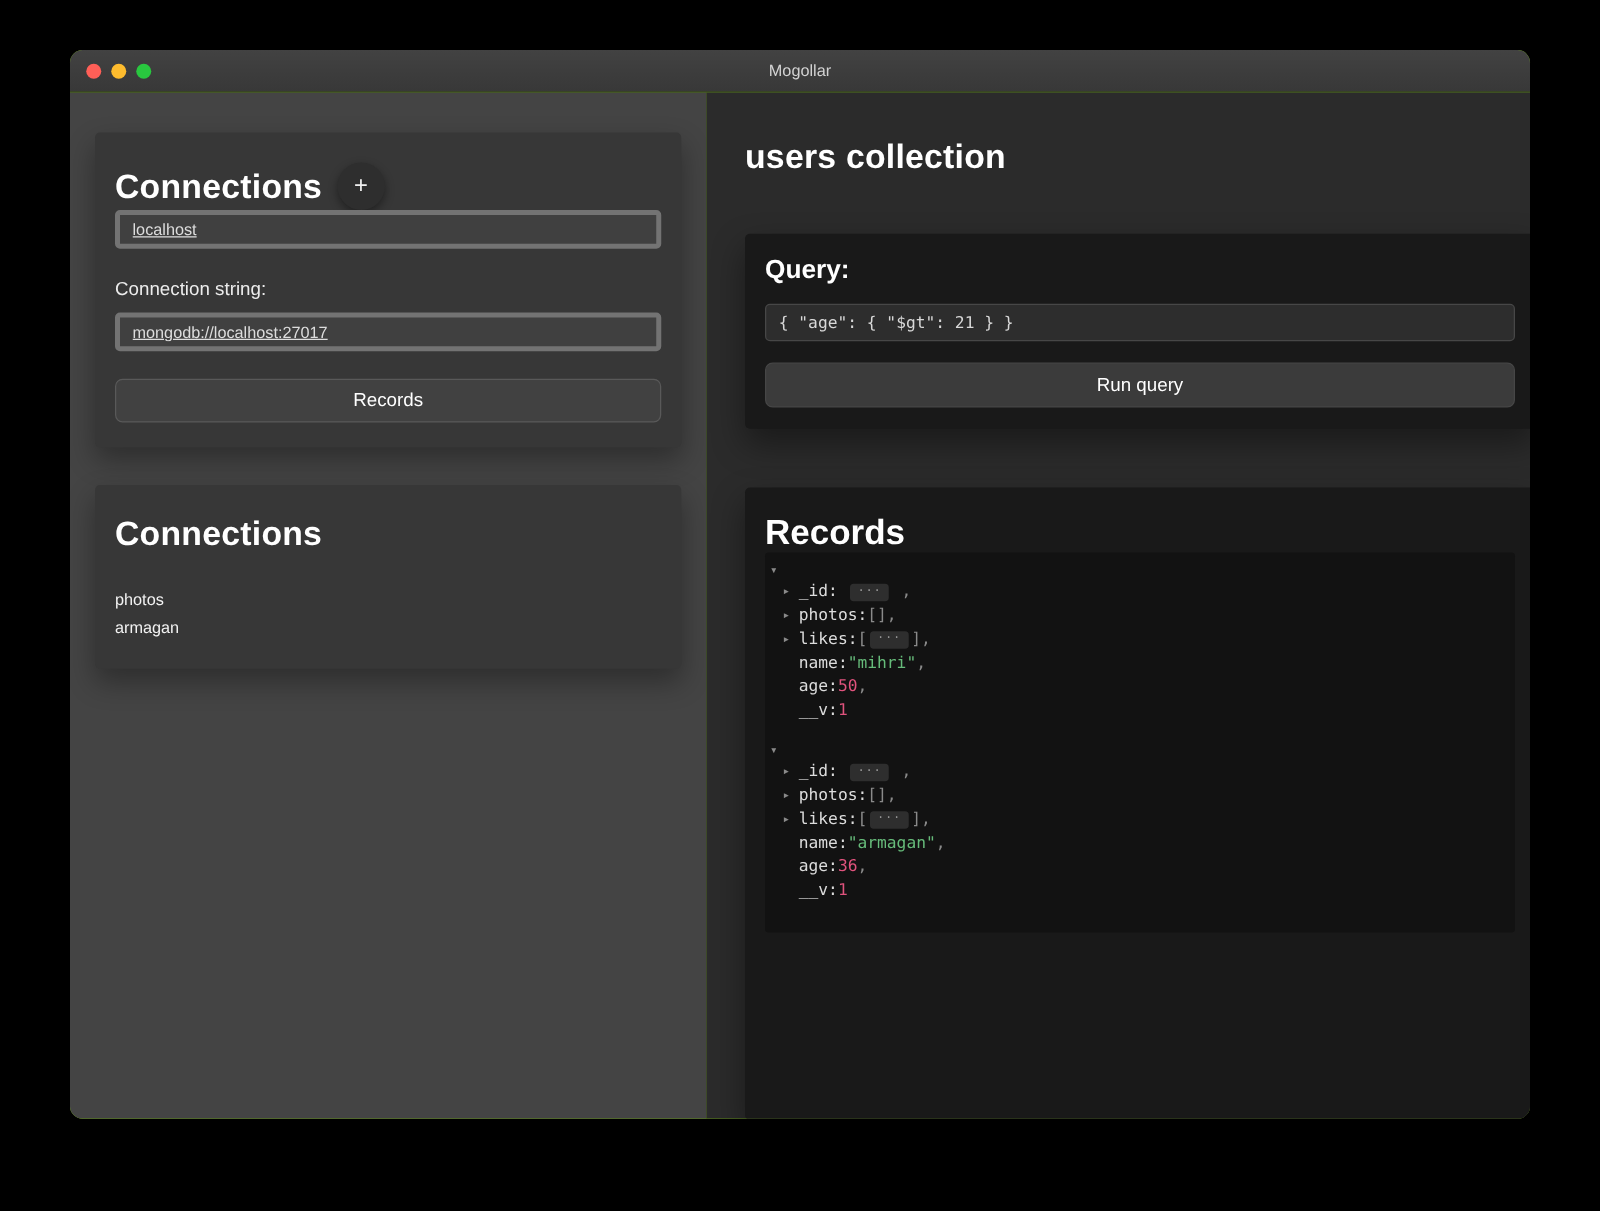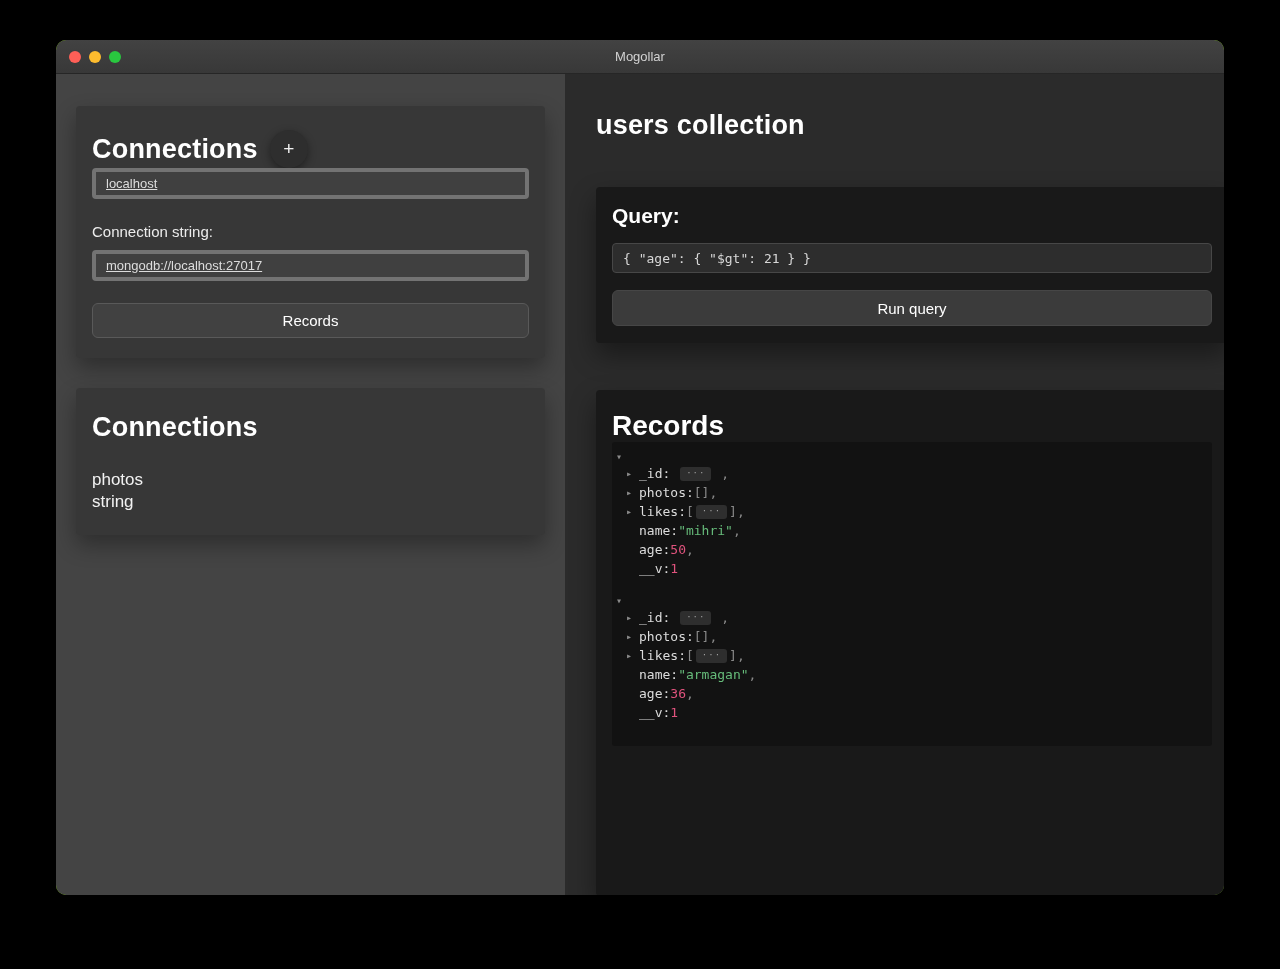--- a/index.html
+++ b/index.html
@@ -44,21 +44,21 @@
     width:100%;height:31px;background:#404040;border:4px solid #737373;border-radius:4px;
     color:#ddd;font-size:13px;padding:0 10px;font-family:"Liberation Sans",sans-serif;outline:none;text-decoration:underline;
   }
   .wide-btn{
     width:100%;cursor:pointer;color:#fff;font-weight:normal;font-size:15px;
     font-family:"Liberation Sans",sans-serif;border-radius:6px;
   }
   .connect-btn{height:35px;margin-top:22px;background:#414141;border:1px solid #595959;}
   .collections-card{padding:24px 16px 22px;}
   .coll-list{margin-top:26px;}
-  .coll-item{font-size:17px;line-height:22px;color:#f2f2f2;cursor:pointer;}
+  .coll-item{font-size:13px;line-height:22px;color:#f2f2f2;cursor:pointer;}
 
   
   .main{flex:1;background:#2b2b2b;padding:36px 31px;overflow:hidden;}
   .page-title{margin:0 0 33px;font-size:27px;font-weight:bold;color:#fff;letter-spacing:.2px;}
   .dark-card{background:#191919;width:632px;border-radius:4px;box-shadow:0 12px 26px rgba(0,0,0,.4);margin-top:46px;}
   .query-card{padding:17px 16px;}
   .dark-card h2{margin:0;color:#fff;font-weight:bold;}
   .query-card h2{font-size:21px;margin-bottom:15px;}
   .query-input{
     width:100%;height:30px;background:#2d2d2d;border:1px solid #474747;border-radius:4px;
@@ -112,21 +112,21 @@
           <input class="text-input" type="text" value="localhost" style="">
           <label class="field-label">Connection string:</label>
           <input class="text-input" type="text" value="mongodb://localhost:27017" style="">
           <button class="wide-btn connect-btn">Records</button>
         </section>
 
         <section class="card collections-card">
           <h1>Connections</h1>
           <div class="coll-list">
               <div class="coll-item">photos</div>
-              <div class="coll-item">string</div>
+              <div class="coll-item">armagan</div>
             </div>
         </section>
       </aside>
 
       <main class="main">
         <h1 class="page-title">users collection</h1>
 
         <section class="dark-card query-card">
           <h2>Query:</h2>
           <input class="query-input" type="text" value="{ &quot;age&quot;: { &quot;$gt&quot;: 21 } }" style="">

